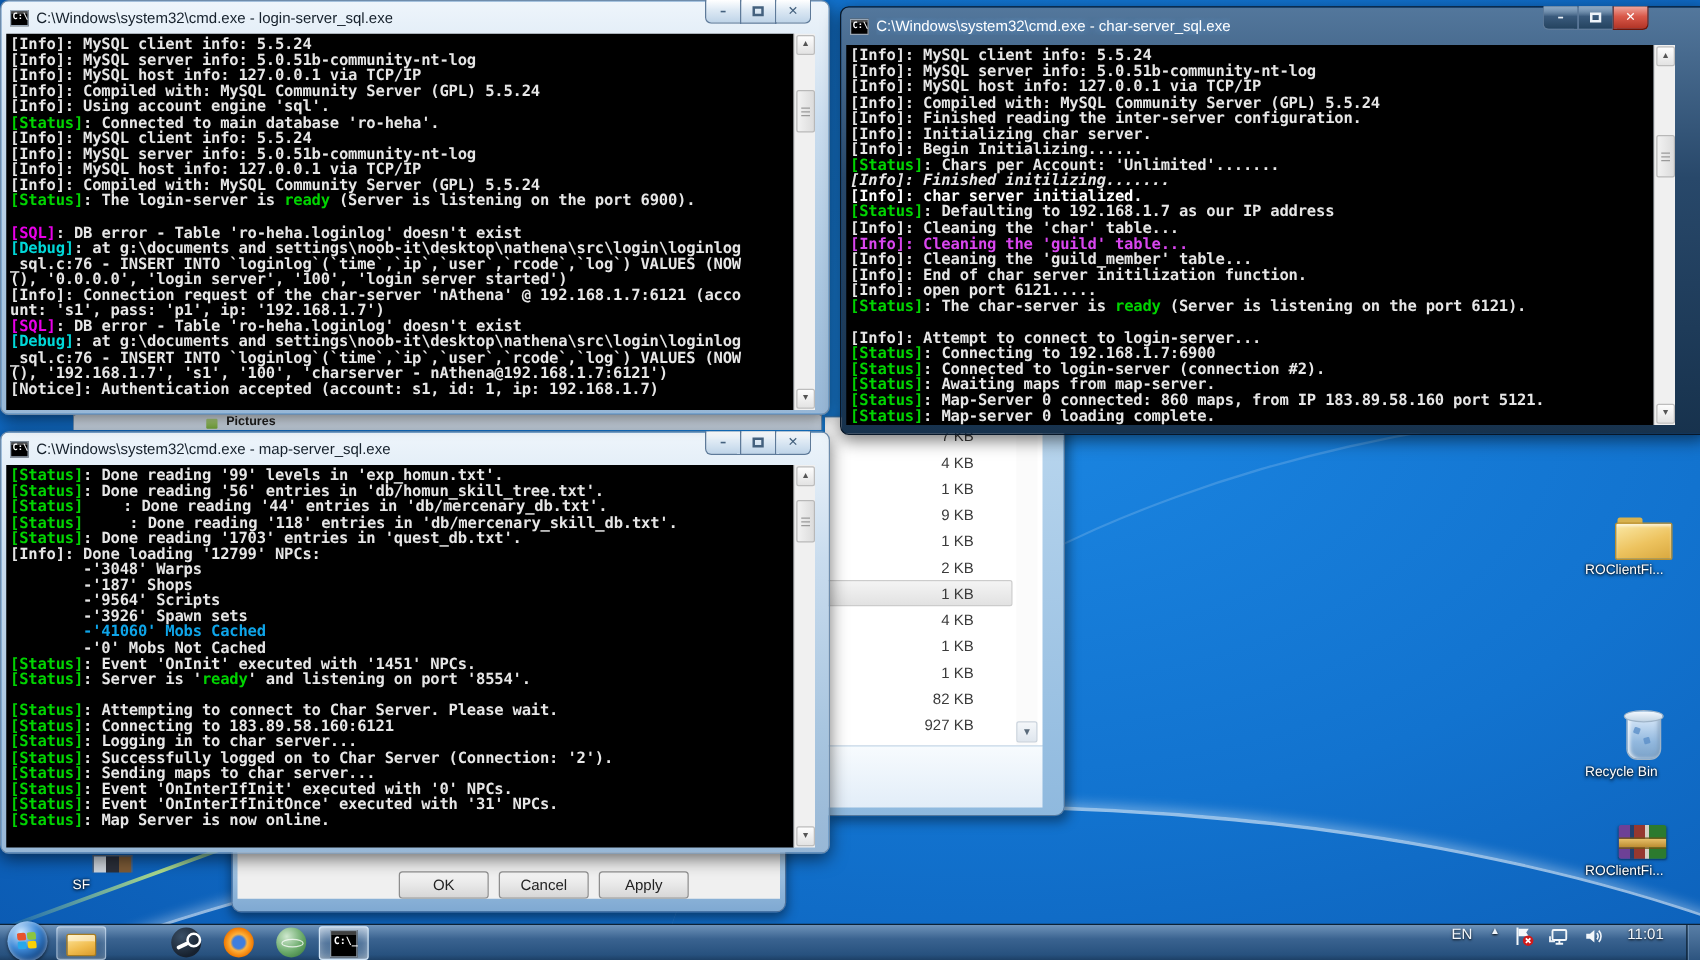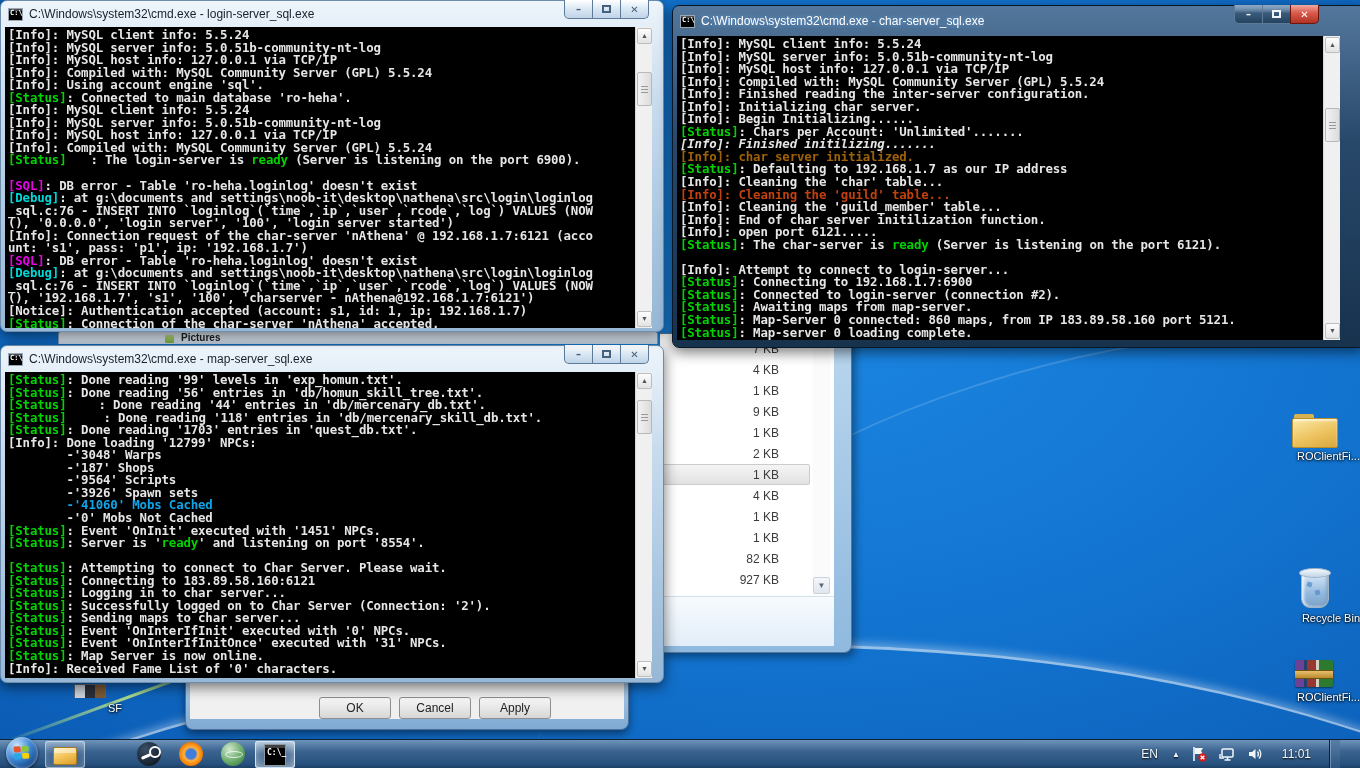--- a/index.html
+++ b/index.html
@@ -10,21 +10,21 @@
   
   .arc { position:absolute; border-radius:50%; pointer-events:none; }
   .arc1 { left:-320px; top:645px; width:2050px; height:900px; border-top:3px solid rgba(255,255,255,.55);
           box-shadow:0 -3px 9px rgba(255,255,255,.35); transform:rotate(-2deg); }
   .arc2 { left:520px; top:330px; width:1500px; height:900px; border-top:2px solid rgba(255,255,255,.16); transform:rotate(-6deg); }
   .streak { position:absolute; left:-15px; top:695px; width:290px; height:3px; transform:rotate(-20deg);
           background:linear-gradient(90deg, rgba(190,235,120,0), rgba(200,240,130,.85), rgba(190,235,120,0)); }
 
   
   .right-icons { position:absolute; right:0; top:0; width:92px; height:768px; z-index:1; }
-  .desk-icon { position:absolute; text-align:right; cursor:default; }
+  .desk-icon { position:absolute; text-align:left; cursor:default; }
   .right-icons .desk-icon { width:92px; left:0; }
   .right-icons .desk-icon:nth-child(1){ top:414px; }
   .right-icons .desk-icon:nth-child(2){ top:568px; }
   .right-icons .desk-icon:nth-child(3){ top:660px; }
   .ilabel { margin-top:4px; font-size:11px; color:#fff; text-shadow:0 1px 3px #000,0 0 2px #000; line-height:13px; white-space:pre-line; }
   .art { margin:0 auto; position:relative; }
 
   .art-folder { width:44px; height:32px; }
   .art-folder::before { content:""; position:absolute; left:2px; top:0; width:20px; height:8px;
       background:#d8b24e; border-radius:2px 2px 0 0; }
@@ -153,21 +153,21 @@
   .tbi-circle { border-radius:50%; }
   .tbi-steam { background:radial-gradient(circle at 35% 30%, #3a4f66, #17212e 70%); }
   .tbi-steam::after { content:""; position:absolute; left:12px; top:4px; width:8px; height:8px; border:2px solid #fff; border-radius:50%; }
   .tbi-steam::before { content:""; position:absolute; left:4px; top:13px; width:10px; height:3px; background:#fff; transform:rotate(-25deg); border-radius:2px; }
   .tbi-firefox { background:radial-gradient(circle at 50% 50%, #3f7ede 0 28%, #ffb13b 40%, #f07800 70%, #d45a00); }
   .tbi-patcher { background:radial-gradient(circle at 35% 30%, #cfe8cf, #6aaa6a 55%, #2f6f33); }
   .tbi-patcher::after { content:""; position:absolute; left:4px; top:9px; width:16px; height:5px; border-radius:50%; border:1px solid rgba(255,255,255,.75); }
   .tbi-cmd { width:22px; height:22px; margin-top:1px; background:#000; border:1px solid #8a97a5; box-shadow:inset 0 3px 0 rgba(255,255,255,.25); }
   .tbi-cmd::after { content:"C:\\_"; position:absolute; left:2px; top:4px; font:bold 8px/8px "DejaVu Sans Mono",monospace; color:#fff; }
 
-  .tray { margin-left:auto; display:flex; align-items:center; gap:10px; padding-right:20px; height:100%; }
+  .tray { margin-left:auto; display:flex; gap:10px; padding-right:0; height:100%; }
   .tray-lang { color:#f2f6fa; font-size:12px; text-shadow:0 1px 2px #000; padding:0 4px; }
   .tray-arrow { color:#eef4fa; font-size:8px; text-shadow:0 1px 2px #000; }
   .tray-ico { width:18px; height:18px; position:relative; }
   .tray-time { color:#f2f6fa; font-size:12px; text-shadow:0 1px 2px #000; padding:0 8px; }
   .show-desktop { width:11px; height:29px; border-left:1px solid #0e2234; box-shadow:inset 1px 0 0 rgba(160,190,220,.5);
       background:linear-gradient(180deg,#587ea6,#2c537e); flex:none; }
 </style>
 </head>
 <body>
 
@@ -259,34 +259,33 @@
         <div class="cline"><span style="color: rgb(230, 230, 230);">[Info]: MySQL client info: 5.5.24</span></div>
         <div class="cline"><span style="color: rgb(230, 230, 230);">[Info]: MySQL server info: 5.0.51b-community-nt-log</span></div>
         <div class="cline"><span style="color: rgb(230, 230, 230);">[Info]: MySQL host info: 127.0.0.1 via TCP/IP</span></div>
         <div class="cline"><span style="color: rgb(230, 230, 230);">[Info]: Compiled with: MySQL Community Server (GPL) 5.5.24</span></div>
         <div class="cline"><span style="color: rgb(230, 230, 230);">[Info]: Using account engine 'sql'.</span></div>
         <div class="cline"><span style="color: rgb(0, 212, 0);">[Status]</span><span style="color: rgb(230, 230, 230);">: Connected to main database 'ro-heha'.</span></div>
         <div class="cline"><span style="color: rgb(230, 230, 230);">[Info]: MySQL client info: 5.5.24</span></div>
         <div class="cline"><span style="color: rgb(230, 230, 230);">[Info]: MySQL server info: 5.0.51b-community-nt-log</span></div>
         <div class="cline"><span style="color: rgb(230, 230, 230);">[Info]: MySQL host info: 127.0.0.1 via TCP/IP</span></div>
         <div class="cline"><span style="color: rgb(230, 230, 230);">[Info]: Compiled with: MySQL Community Server (GPL) 5.5.24</span></div>
-        <div class="cline"><span style="color: rgb(0, 212, 0);">[Status]</span><span style="color: rgb(230, 230, 230); padding-left: 24px;">: The login-server is </span><span style="color: rgb(0, 212, 0);">ready</span><span style="color: rgb(230, 230, 230);"> (Server is listening on the port 6900).</span></div>
+        <div class="cline"><span style="color: rgb(0, 212, 0);">[Status]</span><span style="color: rgb(230, 230, 230);">: The login-server is </span><span style="color: rgb(0, 212, 0);">ready</span><span style="color: rgb(230, 230, 230);"> (Server is listening on the port 6900).</span></div>
         <div class="cline">&nbsp;</div>
         <div class="cline"><span style="color: rgb(232, 0, 232);">[SQL]</span><span style="color: rgb(230, 230, 230);">: DB error - Table 'ro-heha.loginlog' doesn't exist</span></div>
         <div class="cline"><span style="color: rgb(0, 216, 216);">[Debug]</span><span style="color: rgb(230, 230, 230);">: at g:\documents and settings\noob-it\desktop\nathena\src\login\loginlog</span></div>
         <div class="cline"><span style="color: rgb(230, 230, 230);">_sql.c:76 - INSERT INTO `loginlog`(`time`,`ip`,`user`,`rcode`,`log`) VALUES (NOW</span></div>
         <div class="cline"><span style="color: rgb(230, 230, 230);">(), '0.0.0.0', 'login server', '100', 'login server started')</span></div>
         <div class="cline"><span style="color: rgb(230, 230, 230);">[Info]: Connection request of the char-server 'nAthena' @ 192.168.1.7:6121 (acco</span></div>
         <div class="cline"><span style="color: rgb(230, 230, 230);">unt: 's1', pass: 'p1', ip: '192.168.1.7')</span></div>
         <div class="cline"><span style="color: rgb(232, 0, 232);">[SQL]</span><span style="color: rgb(230, 230, 230);">: DB error - Table 'ro-heha.loginlog' doesn't exist</span></div>
         <div class="cline"><span style="color: rgb(0, 216, 216);">[Debug]</span><span style="color: rgb(230, 230, 230);">: at g:\documents and settings\noob-it\desktop\nathena\src\login\loginlog</span></div>
         <div class="cline"><span style="color: rgb(230, 230, 230);">_sql.c:76 - INSERT INTO `loginlog`(`time`,`ip`,`user`,`rcode`,`log`) VALUES (NOW</span></div>
         <div class="cline"><span style="color: rgb(230, 230, 230);">(), '192.168.1.7', 's1', '100', 'charserver - nAthena@192.168.1.7:6121')</span></div>
         <div class="cline"><span style="color: rgb(230, 230, 230);">[Notice]: Authentication accepted (account: s1, id: 1, ip: 192.168.1.7)</span></div>
-        <div class="cline"><span style="color: rgb(0, 212, 0);">[Status]</span><span style="color: rgb(230, 230, 230);">: Connection of the char-server 'nAthena' accepted.</span></div>
       </div>
     <div class="vsb">
       <div class="sb-btn up">▲</div>
       <div class="sb-thumb"></div>
       <div class="sb-btn dn">▼</div>
     </div>
   </div>
 
   <div class="win active" id="win-char">
     <div class="titlebar">
@@ -303,24 +302,24 @@
     <div class="console-client">
         <div class="cline"><span style="color: rgb(230, 230, 230);">[Info]: MySQL client info: 5.5.24</span></div>
         <div class="cline"><span style="color: rgb(230, 230, 230);">[Info]: MySQL server info: 5.0.51b-community-nt-log</span></div>
         <div class="cline"><span style="color: rgb(230, 230, 230);">[Info]: MySQL host info: 127.0.0.1 via TCP/IP</span></div>
         <div class="cline"><span style="color: rgb(230, 230, 230);">[Info]: Compiled with: MySQL Community Server (GPL) 5.5.24</span></div>
         <div class="cline"><span style="color: rgb(230, 230, 230);">[Info]: Finished reading the inter-server configuration.</span></div>
         <div class="cline"><span style="color: rgb(230, 230, 230);">[Info]: Initializing char server.</span></div>
         <div class="cline"><span style="color: rgb(230, 230, 230);">[Info]: Begin Initializing......</span></div>
         <div class="cline"><span style="color: rgb(0, 212, 0);">[Status]</span><span style="color: rgb(230, 230, 230);">: Chars per Account: 'Unlimited'.......</span></div>
         <div class="cline"><span style="color: rgb(230, 230, 230); font-style: italic;">[Info]: Finished initilizing.......</span></div>
-        <div class="cline"><span style="color: #a16207; text-align: center;">[Info]: char server initialized.</span></div>
+        <div class="cline"><span style="color: #ffffff; text-align: center;">[Info]: char server initialized.</span></div>
         <div class="cline"><span style="color: rgb(0, 212, 0);">[Status]</span><span style="color: rgb(230, 230, 230);">: Defaulting to 192.168.1.7 as our IP address</span></div>
         <div class="cline"><span style="color: rgb(230, 230, 230);">[Info]: Cleaning the 'char' table...</span></div>
-        <div class="cline"><span style="color: #c2410c;">[Info]: Cleaning the 'guild' table...</span></div>
+        <div class="cline"><span style="color: #d946ef;">[Info]: Cleaning the 'guild' table...</span></div>
         <div class="cline"><span style="color: rgb(230, 230, 230);">[Info]: Cleaning the 'guild_member' table...</span></div>
         <div class="cline"><span style="color: rgb(230, 230, 230);">[Info]: End of char server initilization function.</span></div>
         <div class="cline"><span style="color: rgb(230, 230, 230);">[Info]: open port 6121.....</span></div>
         <div class="cline"><span style="color: rgb(0, 212, 0);">[Status]</span><span style="color: rgb(230, 230, 230);">: The char-server is </span><span style="color: rgb(0, 212, 0);">ready</span><span style="color: rgb(230, 230, 230);"> (Server is listening on the port 6121).</span></div>
         <div class="cline">&nbsp;</div>
         <div class="cline"><span style="color: rgb(230, 230, 230);">[Info]: Attempt to connect to login-server...</span></div>
         <div class="cline"><span style="color: rgb(0, 212, 0);">[Status]</span><span style="color: rgb(230, 230, 230);">: Connecting to 192.168.1.7:6900</span></div>
         <div class="cline"><span style="color: rgb(0, 212, 0);">[Status]</span><span style="color: rgb(230, 230, 230);">: Connected to login-server (connection #2).</span></div>
         <div class="cline"><span style="color: rgb(0, 212, 0);">[Status]</span><span style="color: rgb(230, 230, 230);">: Awaiting maps from map-server.</span></div>
         <div class="cline"><span style="color: rgb(0, 212, 0);">[Status]</span><span style="color: rgb(230, 230, 230);">: Map-Server 0 connected: 860 maps, from IP 183.89.58.160 port 5121.</span></div>
@@ -362,21 +361,20 @@
         <div class="cline"><span style="color: rgb(0, 212, 0);">[Status]</span><span style="color: rgb(230, 230, 230);">: Server is '</span><span style="color: rgb(0, 212, 0);">ready</span><span style="color: rgb(230, 230, 230);">' and listening on port '8554'.</span></div>
         <div class="cline">&nbsp;</div>
         <div class="cline"><span style="color: rgb(0, 212, 0);">[Status]</span><span style="color: rgb(230, 230, 230);">: Attempting to connect to Char Server. Please wait.</span></div>
         <div class="cline"><span style="color: rgb(0, 212, 0);">[Status]</span><span style="color: rgb(230, 230, 230);">: Connecting to 183.89.58.160:6121</span></div>
         <div class="cline"><span style="color: rgb(0, 212, 0);">[Status]</span><span style="color: rgb(230, 230, 230);">: Logging in to char server...</span></div>
         <div class="cline"><span style="color: rgb(0, 212, 0);">[Status]</span><span style="color: rgb(230, 230, 230);">: Successfully logged on to Char Server (Connection: '2').</span></div>
         <div class="cline"><span style="color: rgb(0, 212, 0);">[Status]</span><span style="color: rgb(230, 230, 230);">: Sending maps to char server...</span></div>
         <div class="cline"><span style="color: rgb(0, 212, 0);">[Status]</span><span style="color: rgb(230, 230, 230);">: Event 'OnInterIfInit' executed with '0' NPCs.</span></div>
         <div class="cline"><span style="color: rgb(0, 212, 0);">[Status]</span><span style="color: rgb(230, 230, 230);">: Event 'OnInterIfInitOnce' executed with '31' NPCs.</span></div>
         <div class="cline"><span style="color: rgb(0, 212, 0);">[Status]</span><span style="color: rgb(230, 230, 230);">: Map Server is now online.</span></div>
-        <div class="cline"><span style="color: rgb(230, 230, 230);">[Info]: Received Fame List of '0' characters.</span></div>
       </div>
     <div class="vsb">
       <div class="sb-btn up">▲</div>
       <div class="sb-thumb"></div>
       <div class="sb-btn dn">▼</div>
     </div>
   </div>
 
   <div id="taskbar">
     <div class="start-orb">

